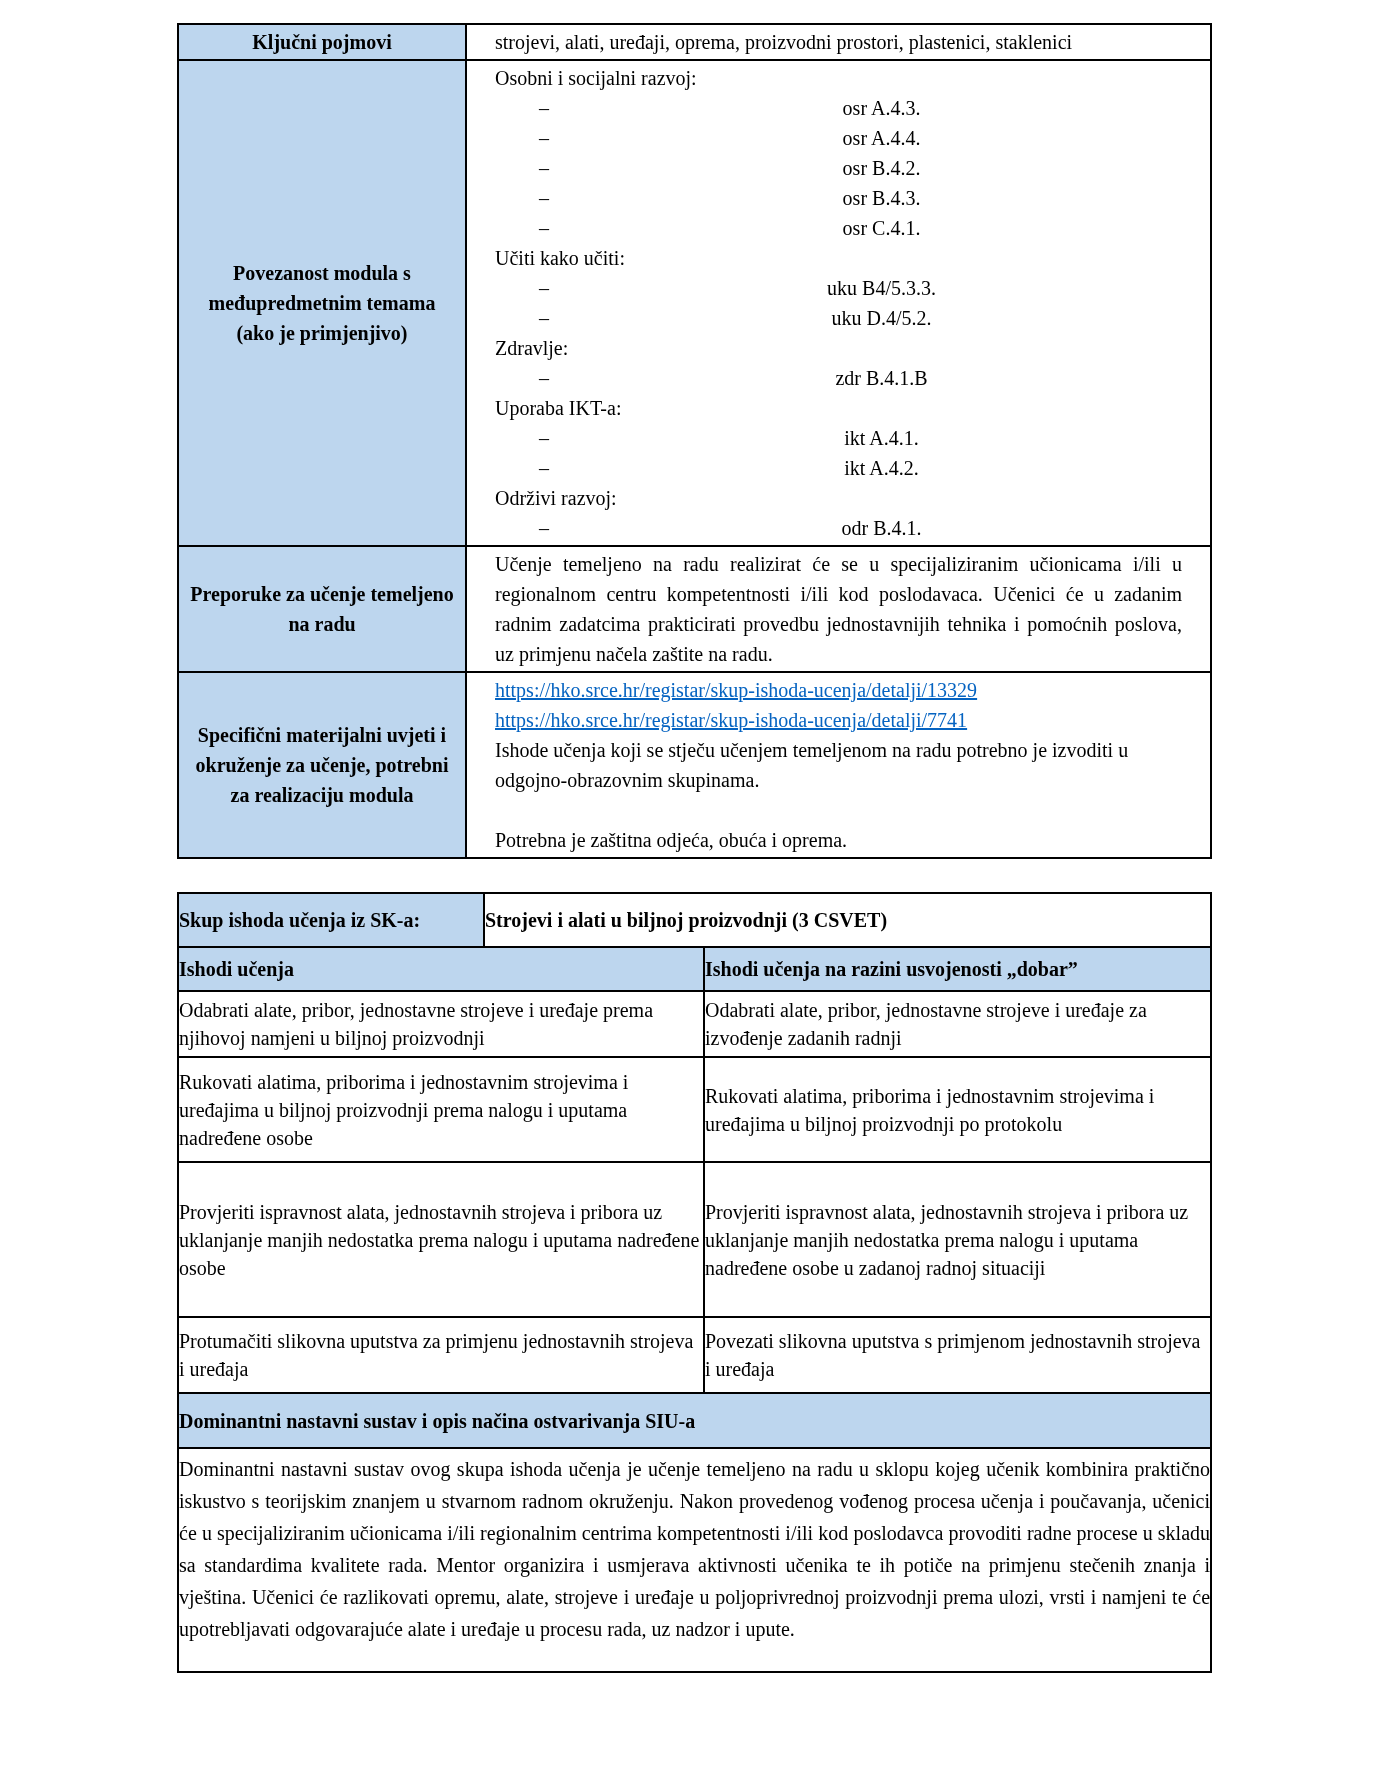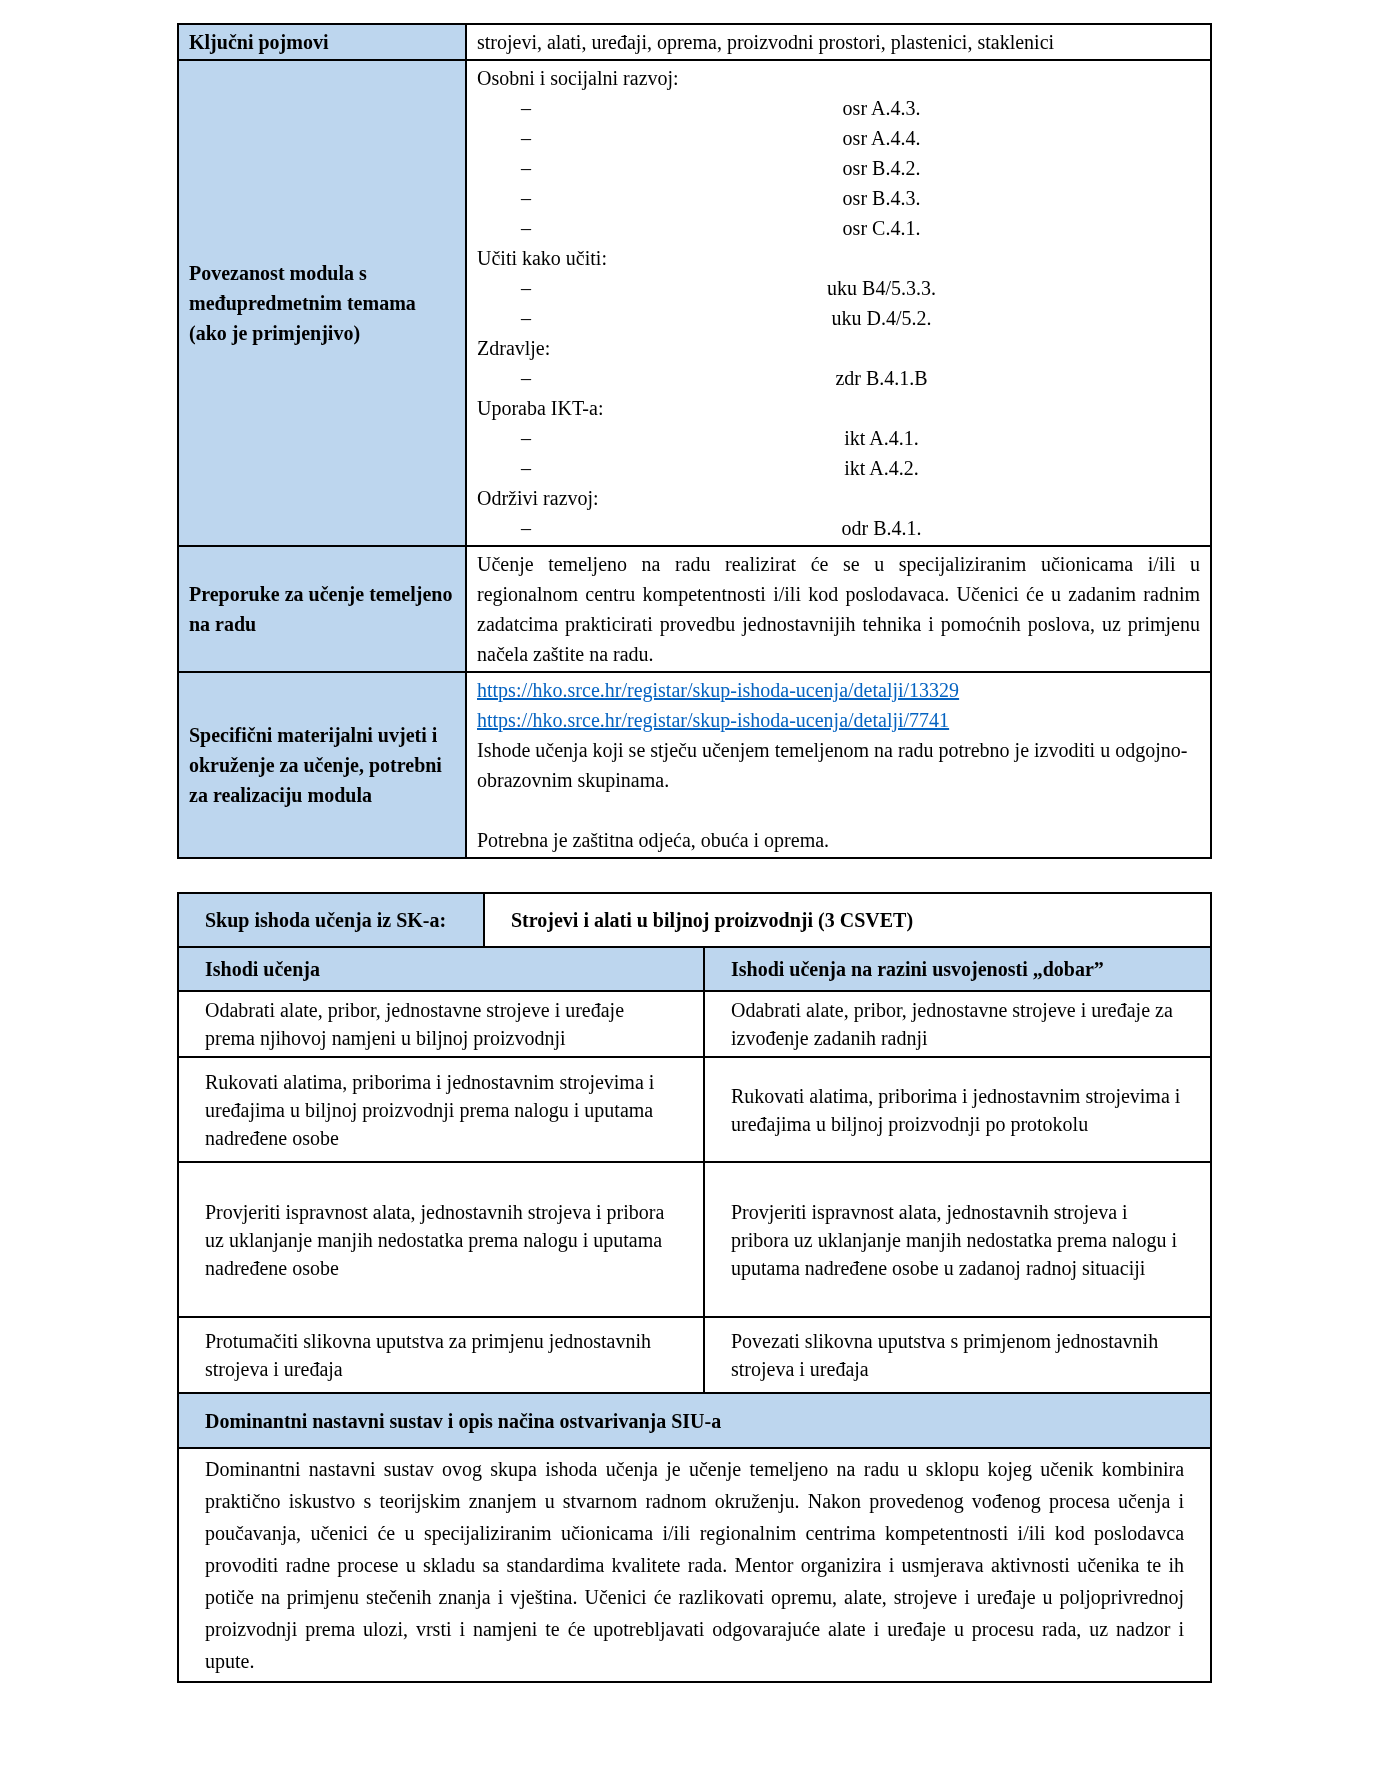--- a/index.html
+++ b/index.html
@@ -11,41 +11,41 @@
     color:#000;
     font-size:20px;
   }
   table{border-collapse:collapse;table-layout:fixed;}
   td{border:2px solid #000;box-sizing:border-box;overflow:hidden;}
 
   
   .t1{position:absolute;left:177px;top:23px;width:1033px;}
   .t1 .label{
     width:288px;background:#BDD6EE;font-weight:bold;
-    vertical-align:middle;padding:2px 10px;line-height:30px;
+    vertical-align:middle;padding:2px 10px;line-height:30px;text-align:center;
   }
-  .t1 .content{vertical-align:top;padding:2px 10px;line-height:30px;}
+  .t1 .content{vertical-align:top;padding:2px 28px;line-height:30px;}
   .t1 .r-kljucni{height:34px;}
   .t1 .r-povez{height:479px;}
   .t1 .r-prep{height:121px;}
   .t1 .r-spec{height:185px;}
   .group-heading{line-height:30px;}
   .li{display:flex;padding-left:44px;line-height:30px;}
   .li .marker{width:42px;flex:0 0 42px;}
   .li .li-text{flex:1;text-align:center;}
   .justify{text-align:justify;}
   a.doc-link{
     display:block;color:#0563C1;text-decoration:underline;
     line-height:30px;word-break:break-all;
   }
   .gap-line{height:30px;}
 
   
   .t2{position:absolute;left:177px;top:892px;width:1033px;}
-  .t2 td{padding:4px 26px;vertical-align:middle;line-height:28px;}
+  .t2 td{padding:4px 0;vertical-align:middle;line-height:28px;}
   .t2 .blue{background:#BDD6EE;font-weight:bold;}
   .t2 .bold{font-weight:bold;}
   .t2 .r-h1{height:54px;}
   .t2 .r-h2{height:44px;}
   .t2 .r-o1{height:82px;}
   .t2 .r-o2{height:58px;}
   .t2 .r-o3{height:105px;}
   .t2 .r-o4{height:155px;}
   .t2 .r-o5{height:76px;margin-top:24px;}
   .t2 .r-dom{height:55px;}

